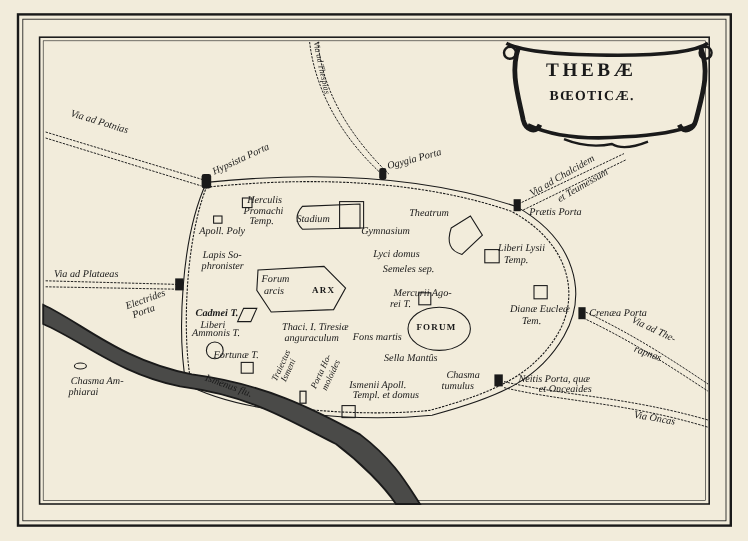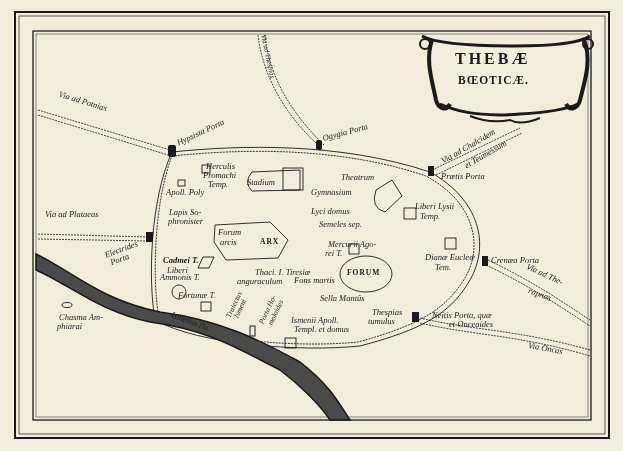--- a/index.html
+++ b/index.html
@@ -83,21 +83,21 @@
     <path d="M203 257 L214 257 L209 268 L198 268 Z"></path>
     <ellipse cx="67" cy="305" rx="5" ry="2.5"></ellipse>
   </g>
 </svg>
 
 <div class="title1">THEBÆ</div>
 <div class="title2">BŒOTICÆ.</div>
 
 <div class="lbl" style="left:58px;top:97px;transform:rotate(17deg);">Via ad Potnias</div>
 <div class="lbl" style="left:245px;top:52px;transform:rotate(78deg);font-size:7px;">Via ad Thespias</div>
-<div class="lbl" style="left:45px;top:210px;">Via ad Plataeas</div>
+<div class="lbl" style="left:45px;top:224px;">Via ad Plataeas</div>
 <div class="lbl" style="left:438px;top:142px;transform:rotate(-30deg);">Via ad Chalcidem</div>
 <div class="lbl" style="left:462px;top:150px;transform:rotate(-30deg);">et Teumessum</div>
 <div class="lbl" style="left:525px;top:270px;transform:rotate(25deg);">Via ad The-</div>
 <div class="lbl" style="left:528px;top:290px;transform:rotate(20deg);">rapnas</div>
 <div class="lbl" style="left:528px;top:344px;transform:rotate(10deg);">Via Oncas</div>
 
 <div class="lbl" style="left:175px;top:128px;transform:rotate(-25deg);">Hypsista Porta</div>
 <div class="lbl" style="left:322px;top:128px;transform:rotate(-15deg);">Ogygia Porta</div>
 <div class="lbl" style="left:441px;top:172px;">Prætis Porta</div>
 <div class="lbl" style="left:104px;top:245px;transform:rotate(-20deg);">Electrides</div>
@@ -105,46 +105,46 @@
 <div class="lbl" style="left:491px;top:256px;">Crenæa Porta</div>
 <div class="lbl" style="left:432px;top:311px;">Neitis Porta, quæ</div>
 <div class="lbl" style="left:449px;top:320px;">et Onceaides</div>
 <div class="lbl" style="left:252px;top:305px;transform:rotate(-65deg);font-size:7.5px;">Porta Ho-</div>
 <div class="lbl" style="left:262px;top:308px;transform:rotate(-65deg);font-size:7.5px;">moloides</div>
 
 <div class="lbl" style="left:206px;top:162px;">Herculis</div>
 <div class="lbl" style="left:203px;top:171px;">Promachi</div>
 <div class="lbl" style="left:208px;top:180px;">Temp.</div>
 <div class="lbl" style="left:247px;top:178px;">Stadium</div>
-<div class="lbl" style="left:311px;top:188px;">Gymnasium</div>
+<div class="lbl" style="left:301px;top:188px;">Gymnasium</div>
 <div class="lbl" style="left:341px;top:173px;">Theatrum</div>
 <div class="lbl" style="left:166px;top:188px;">Apoll. Poly</div>
 <div class="lbl" style="left:169px;top:208px;">Lapis So-</div>
 <div class="lbl" style="left:168px;top:217px;text-align:right;">phronister</div>
 <div class="lbl" style="left:311px;top:207px;">Lyci domus</div>
 <div class="lbl" style="left:319px;top:220px;">Semeles sep.</div>
 <div class="lbl" style="left:415px;top:202px;">Liberi Lysii</div>
 <div class="lbl" style="left:420px;top:212px;">Temp.</div>
 <div class="lbl" style="left:218px;top:228px;">Forum</div>
 <div class="lbl" style="left:220px;top:238px;">arcis</div>
 <div class="lbl caps" style="left:260px;top:237px;">ARX</div>
 <div class="lbl" style="left:328px;top:240px;">Mercurii Ago-</div>
 <div class="lbl" style="left:325px;top:249px;">rei T.</div>
 <div class="lbl caps" style="left:347px;top:268px;">FORUM</div>
 <div class="lbl" style="left:167px;top:246px;margin-top:20px;">Liberi</div>
 <div class="lbl" style="left:163px;top:256px;font-weight:bold;">Cadmei T.</div>
 <div class="lbl" style="left:425px;top:253px;text-align:center;">Dianæ Eucleæ</div>
 <div class="lbl" style="left:435px;top:263px;">Tem.</div>
 <div class="lbl" style="left:160px;top:273px;">Ammonis T.</div>
-<div class="lbl" style="left:235px;top:268px;margin-left:20px;">Thaci. I. Tiresiæ</div>
+<div class="lbl" style="left:235px;top:268px;">Thaci. I. Tiresiæ</div>
 <div class="lbl" style="left:237px;top:277px;">anguraculum</div>
 <div class="lbl" style="left:294px;top:276px;">Fons martis</div>
 <div class="lbl" style="left:178px;top:291px;font-style:italic;">Fortunæ T.</div>
 <div class="lbl" style="left:320px;top:294px;">Sella Mantûs</div>
-<div class="lbl" style="left:372px;top:308px;">Thespias</div>
+<div class="lbl" style="left:372px;top:308px;">Chasma</div>
 <div class="lbl" style="left:368px;top:317px;">tumulus</div>
 <div class="lbl" style="left:291px;top:316px;">Ismenii Apoll.</div>
 <div class="lbl" style="left:294px;top:325px;">Templ. et domus</div>
 <div class="lbl" style="left:170px;top:317px;transform:rotate(20deg);">Ismenus flu.</div>
 <div class="lbl" style="left:220px;top:300px;transform:rotate(-65deg);font-size:7.5px;">Traiectus</div>
 <div class="lbl" style="left:230px;top:304px;transform:rotate(-65deg);font-size:7.5px;">Ismeni</div>
 <div class="lbl" style="left:59px;top:313px;">Chasma Am-</div>
 <div class="lbl" style="left:57px;top:322px;">phiarai</div>
 
 </body></html>

